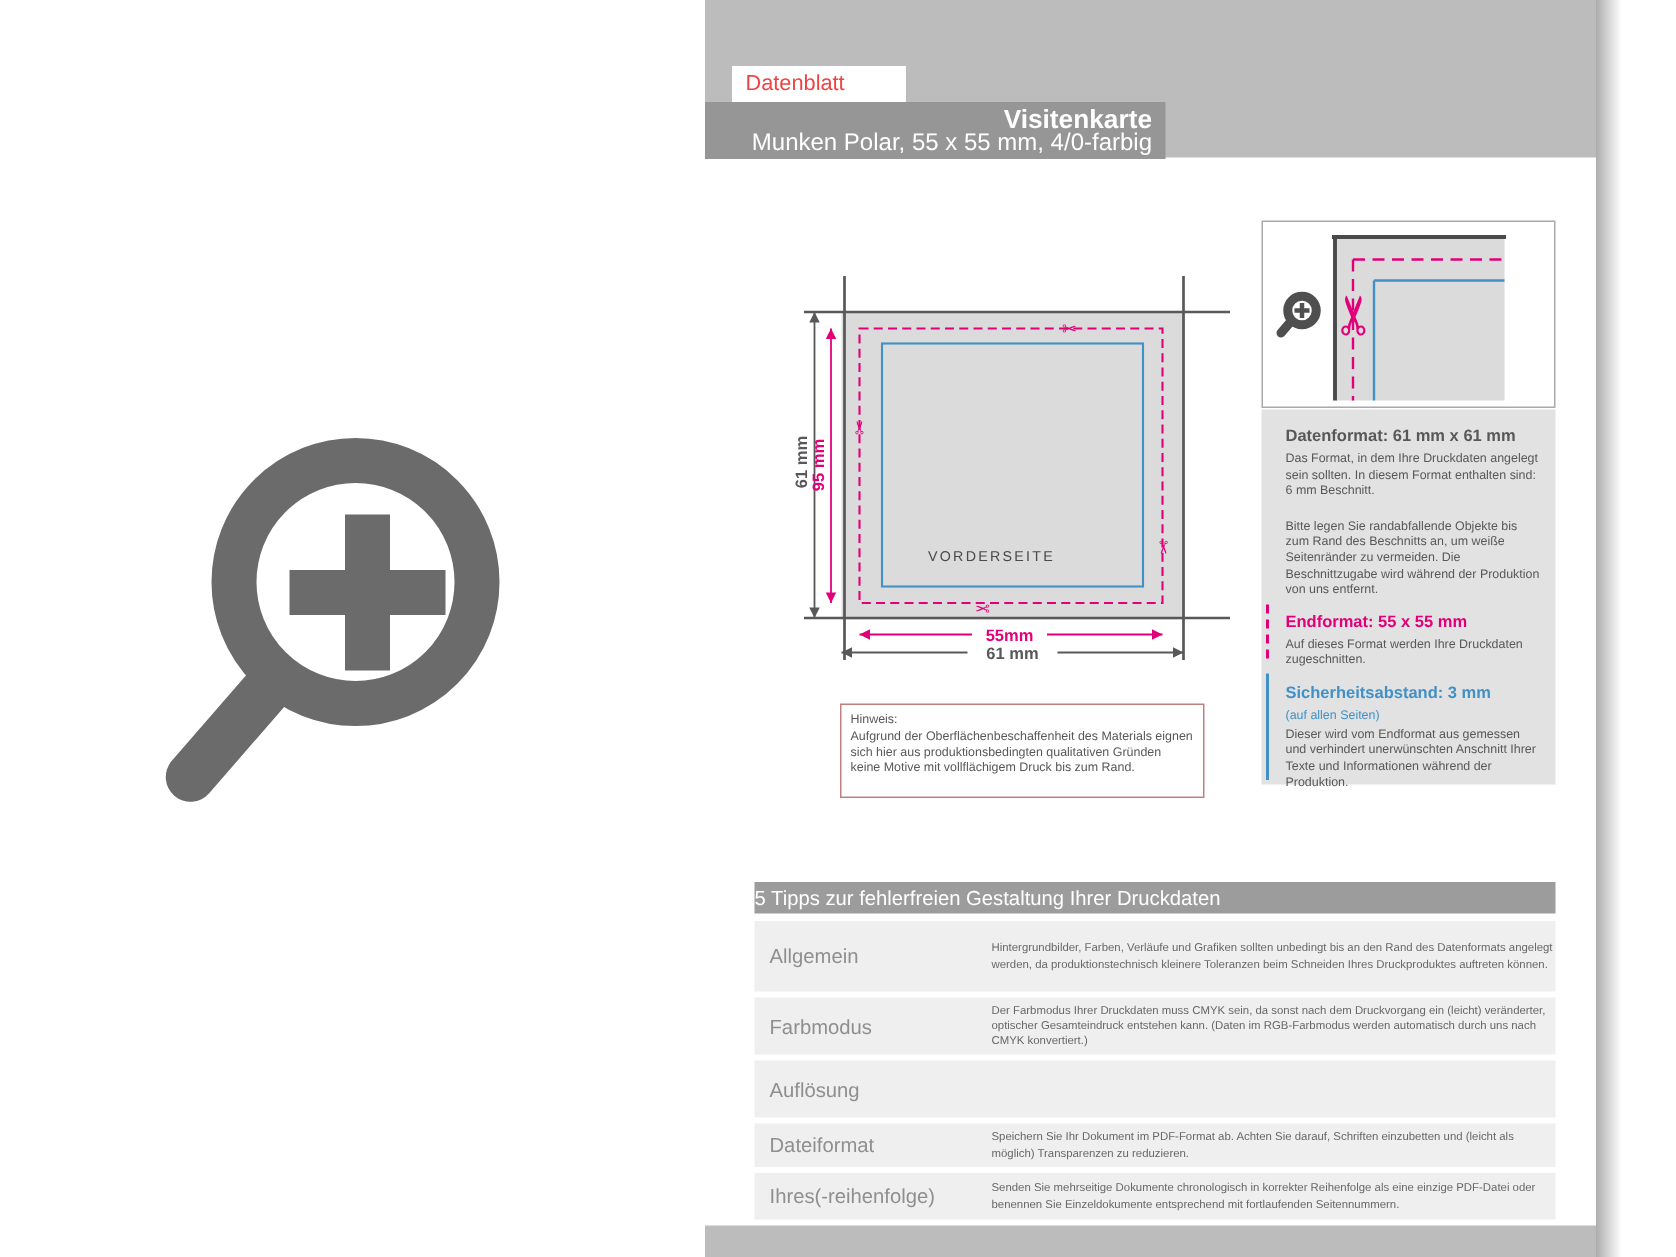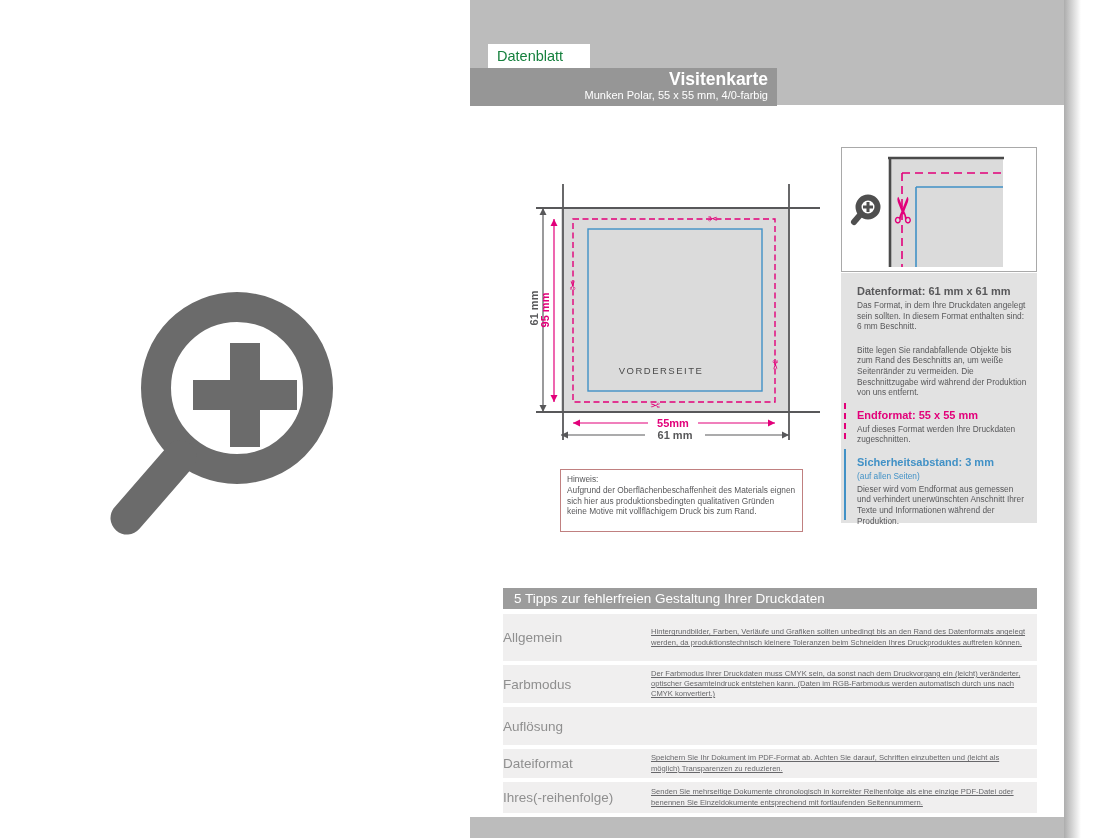--- a/index.html
+++ b/index.html
@@ -6,26 +6,26 @@
   .canvas{position:relative;width:1117px;height:838px;background:#fff;overflow:hidden;
           font-family:"Liberation Sans",sans-serif;color:#58585a;}
 
   
   .page{position:absolute;left:470px;top:0;width:594px;height:838px;background:#fff;}
   .band-top{position:absolute;left:0;top:0;width:594px;height:105px;background:#bcbcbc;}
   .band-bottom{position:absolute;left:0;top:817px;width:594px;height:21px;background:#bcbcbc;}
   .page-shadow{position:absolute;left:1064px;top:0;width:17px;height:838px;
     background:linear-gradient(to right, rgba(105,105,105,.55), rgba(105,105,105,0));}
 
-  .tab{position:absolute;left:18px;top:44px;width:102px;height:24px;background:#fff;
-       font-size:14.5px;color:#15803d;line-height:24px;padding-left:9px;box-sizing:border-box;}
+  .tab{position:absolute;left:18px;top:44px;width:116px;height:24px;background:#fff;
+       font-size:14.5px;color:#ef4444;line-height:24px;padding-left:9px;box-sizing:border-box;}
   .titlebar{position:absolute;left:0;top:68px;width:307px;height:38px;background:#969696;
        text-align:right;padding-right:9px;box-sizing:border-box;color:#fff;}
   .titlebar .title{font-size:17.5px;font-weight:bold;line-height:20px;margin-top:1px;}
-  .titlebar .subtitle{font-size:11px;line-height:13px;}
+  .titlebar .subtitle{font-size:16px;line-height:13px;}
 
   
   .diagram{position:absolute;left:60px;top:178px;}
   .detailbox{position:absolute;left:371px;top:147px;width:196px;height:125px;
        background:#fff;border:1px solid #a9a9a9;box-sizing:border-box;}
   .detailbox svg{position:absolute;left:0;top:0;}
 
   .infobox{position:absolute;left:371px;top:273px;width:196px;height:250px;background:#e2e2e2;
        box-sizing:border-box;padding:12px 8px 0 16px;font-size:8.3px;line-height:1.28;}
   .infobox h3{margin:0;font-size:11px;line-height:13px;}
@@ -36,24 +36,24 @@
   .sub-sich{color:#4191c6;margin:0;}
   .marker-end{position:absolute;left:3px;top:130px;height:36px;width:0;border-left:2px dashed #e2007a;}
   .marker-sich{position:absolute;left:3px;top:176px;height:71px;width:0;border-left:2px solid #4191c6;}
 
   .hinweis{position:absolute;left:90px;top:469px;width:243px;height:63px;border:1.5px solid #c08080;
        box-sizing:border-box;padding:4px 6px;font-size:8.3px;line-height:1.3;color:#58585a;}
   .hinweis .hw-title{display:block;}
 
   
   .tips-header{position:absolute;left:33px;top:588px;width:534px;height:21px;background:#9c9c9c;
-       color:#fff;font-size:13.5px;line-height:21px;padding-left:11px;box-sizing:border-box;}
+       color:#fff;font-size:13.5px;line-height:21px;box-sizing:border-box;}
   .tip-row{position:absolute;left:33px;width:534px;background:#f0efef;display:flex;align-items:center;box-sizing:border-box;}
-  .tip-label{width:148px;font-size:13.5px;color:#8f8f8f;flex:none;}
-  .tip-text{flex:1;font-size:7.6px;line-height:1.33;color:#67676a;padding-right:10px;text-decoration:underline;}
+  .tip-label{width:148px;padding-left:10px;font-size:13.5px;color:#8f8f8f;flex:none;}
+  .tip-text{flex:1;font-size:7.6px;line-height:1.33;color:#67676a;}
   .r1{top:614px;height:47px;} .r2{top:665px;height:38px;} .r3{top:707px;height:38px;}
   .r4{top:749px;height:29px;} .r5{top:782px;height:31px;}
 
   .bigzoom{position:absolute;left:95px;top:285px;cursor:pointer;}
 </style>
 </head>
 <body>
 
 <div class="canvas">
 

